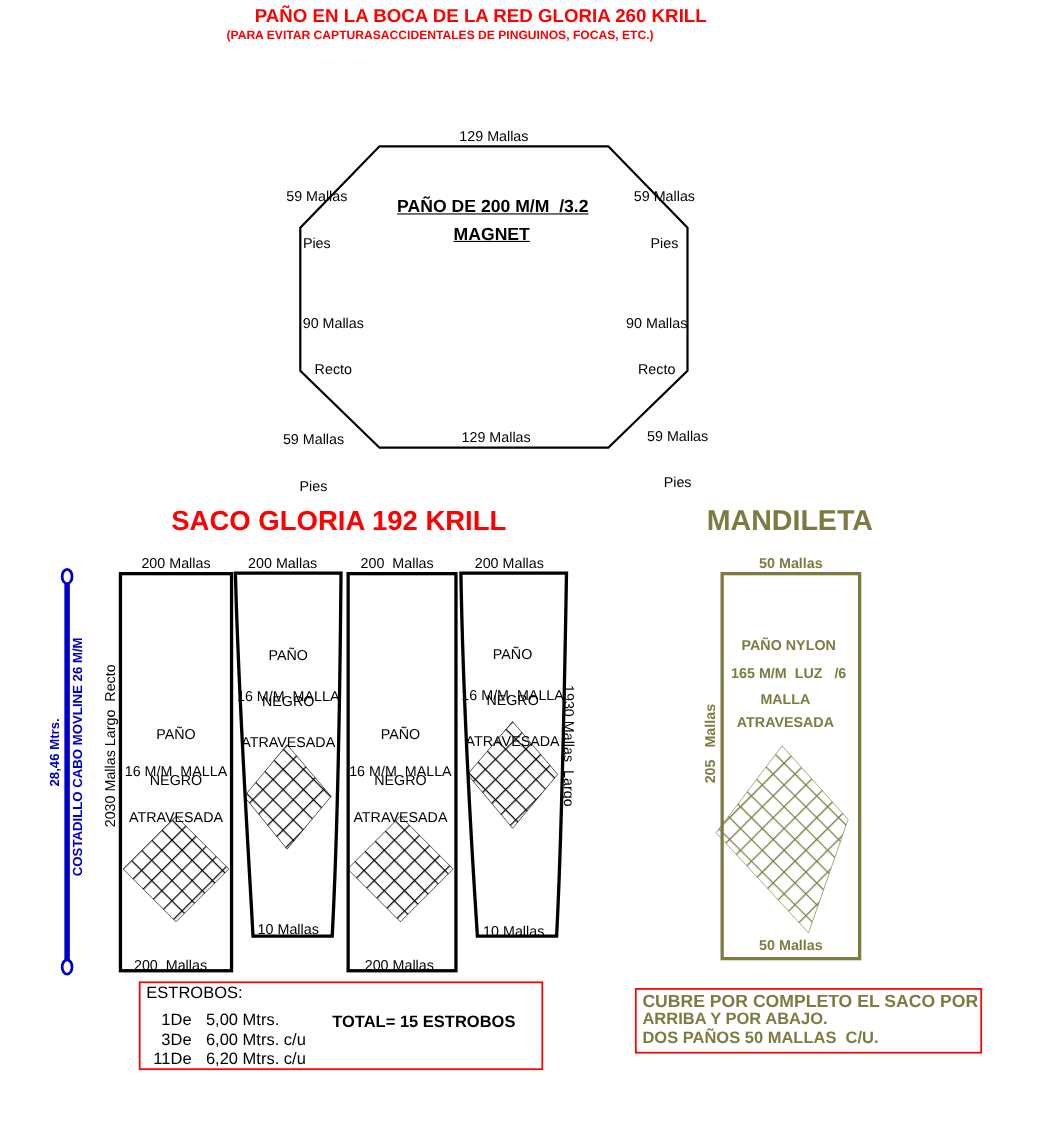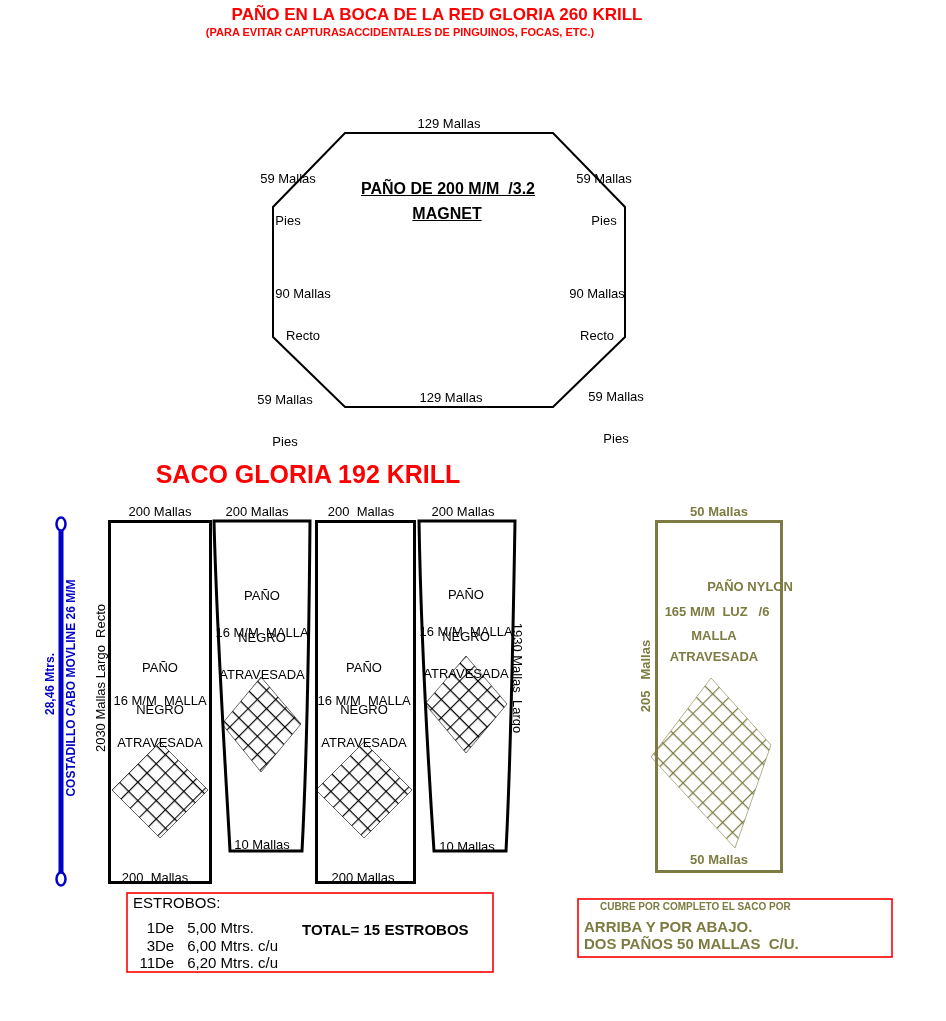--- a/index.html
+++ b/index.html
@@ -84,20 +84,21 @@
     <div>59 Mallas</div>
     <div>Pies</div>
   </div>
   <div class="lbl c" style="left:616px;top:362px;">
     <div>59 Mallas</div>
     <div>Pies</div>
   </div>
   <div class="lbl c" style="left:451px;top:391px;">129 Mallas</div>
 
   <div class="lbl c b red" style="left:308px;top:461px;font-size:25px;">SACO GLORIA 192 KRILL</div>
+  <div class="lbl c b olive" style="left:718px;top:459px;font-size:26px;">MANDILETA</div>
 
   <div class="lbl v b blue" style="left:50px;top:684px;font-size:12px;">28,46 Mtrs.</div>
   <div class="lbl v b blue" style="left:71px;top:688px;font-size:12px;">COSTADILLO CABO MOVLINE 26 M/M</div>
   <div class="lbl v" style="left:101px;top:678px;">2030 Mallas Largo  Recto</div>
   <div class="lbl v90" style="left:517px;top:678px;">1930 Mallas  Largo</div>
 
   <div class="lbl c" style="left:160px;top:505px;">200 Mallas</div>
   <div class="lbl c" style="left:257px;top:505px;">200 Mallas</div>
   <div class="lbl c" style="left:361px;top:505px;">200  Mallas</div>
   <div class="lbl c" style="left:463px;top:505px;">200 Mallas</div>
@@ -135,21 +136,21 @@
     <div>ATRAVESADA</div>
   </div>
 
   <div class="lbl c" style="left:155px;top:871px;">200  Mallas</div>
   <div class="lbl c" style="left:262px;top:838px;">10 Mallas</div>
   <div class="lbl c" style="left:363px;top:871px;">200 Mallas</div>
   <div class="lbl c" style="left:467px;top:840px;">10 Mallas</div>
 
   <div class="lbl c b olive" style="left:719px;top:505px;">50 Mallas</div>
   <div class="lbl v b olive" style="left:646px;top:676px;">205   Mallas</div>
-  <div class="lbl c b olive" style="left:717px;top:580px;margin-left:33px;">PAÑO NYLON</div>
+  <div class="lbl c b olive" style="left:717px;top:580px;">PAÑO NYLON</div>
   <div class="lbl c b olive" style="left:717px;top:605px;">165 M/M  LUZ   /6</div>
   <div class="lbl c b olive" style="left:714px;top:629px;">MALLA</div>
   <div class="lbl c b olive" style="left:714px;top:650px;">ATRAVESADA</div>
   <div class="lbl c b olive" style="left:719px;top:853px;">50 Mallas</div>
 
   <div class="lbl" style="left:133px;top:895px;font-size:15px;">ESTROBOS:</div>
   <div class="erow" style="left:133px;top:919px;">
     <span class="eqty">1</span>
     <span class="ede">De</span>
     <span class="elen">5,00 Mtrs.</span>
@@ -159,17 +160,17 @@
     <span class="ede">De</span>
     <span class="elen">6,00 Mtrs. c/u</span>
   </div>
   <div class="erow" style="left:133px;top:954px;">
     <span class="eqty">11</span>
     <span class="ede">De</span>
     <span class="elen">6,20 Mtrs. c/u</span>
   </div>
   <div class="lbl b" style="left:302px;top:922px;font-size:15px;">TOTAL= 15 ESTROBOS</div>
 
-  <div class="lbl b olive" style="left:600px;top:902px;font-size:10px;">CUBRE POR COMPLETO EL SACO POR</div>
+  <div class="lbl b olive" style="left:584px;top:902px;font-size:16px;">CUBRE POR COMPLETO EL SACO POR</div>
   <div class="lbl b olive" style="left:584px;top:919px;font-size:15px;">ARRIBA Y POR ABAJO.</div>
   <div class="lbl b olive" style="left:584px;top:936px;font-size:15px;">DOS PAÑOS 50 MALLAS  C/U.</div>
 
 </div>
 
 </body></html>

